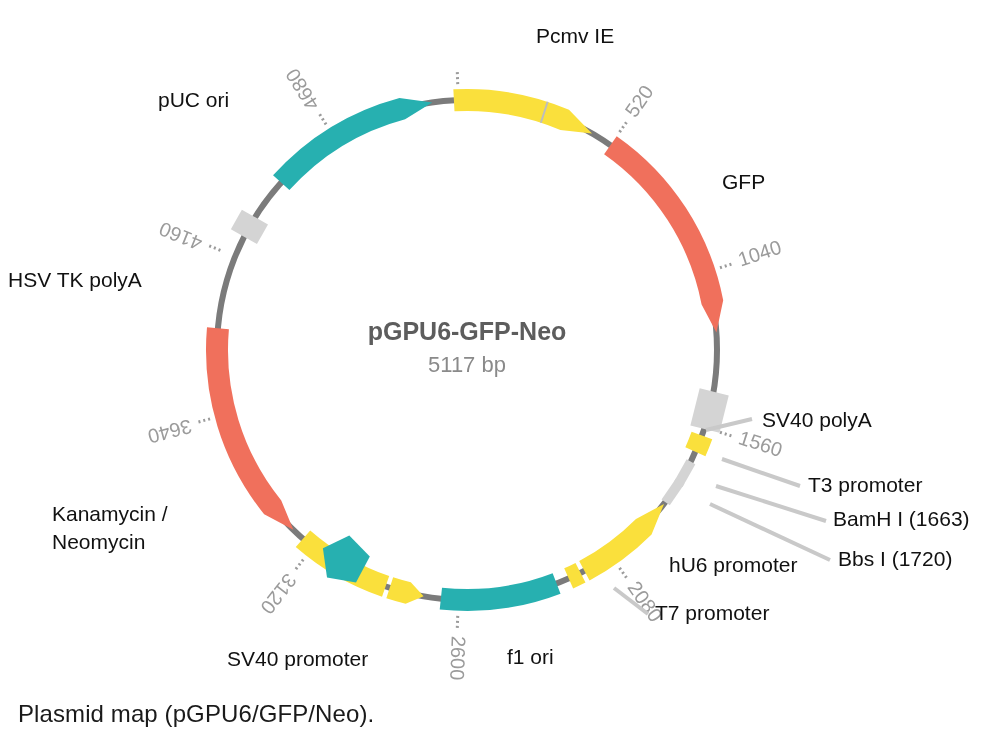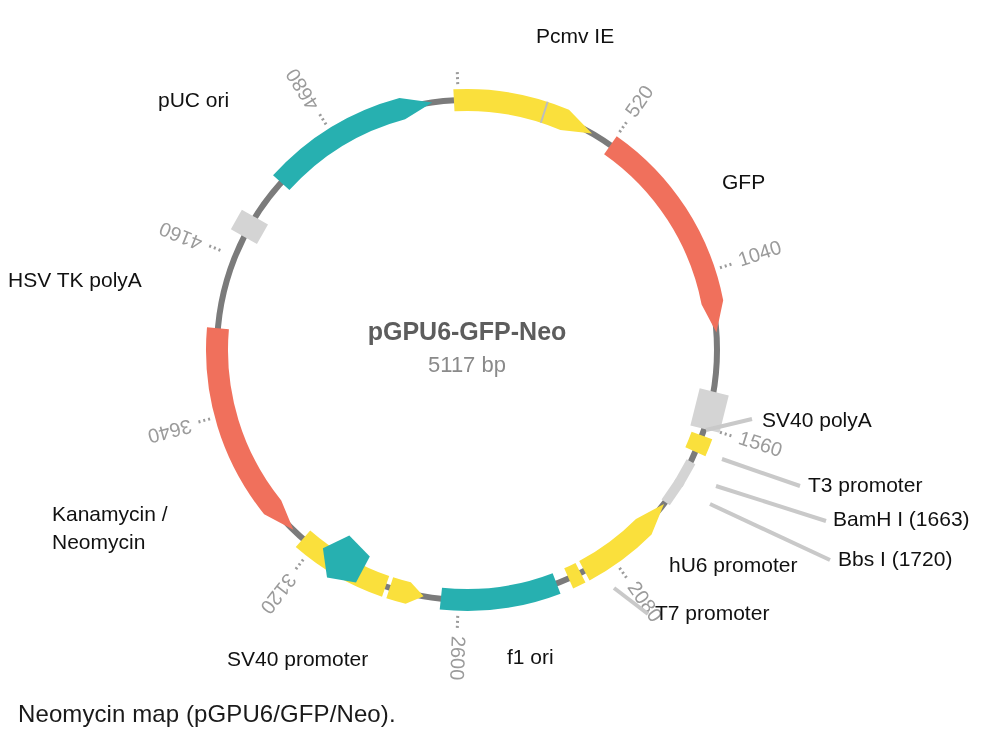--- a/index.html
+++ b/index.html
@@ -130,14 +130,14 @@
         <text x="507" y="664" text-anchor="start" class="feat-label">f1 ori</text>
         <text x="227" y="666" text-anchor="start" class="feat-label">SV40 promoter</text>
         <text x="52" y="521" text-anchor="start" class="feat-label">Kanamycin /</text>
         <text x="52" y="549" text-anchor="start" class="feat-label">Neomycin</text>
         <text x="8" y="287" text-anchor="start" class="feat-label">HSV TK polyA</text>
         <text x="158" y="107" text-anchor="start" class="feat-label">pUC ori</text>
       </g>
     <text id="title-text" class="plasmid-name" x="467" y="340" text-anchor="middle">pGPU6-GFP-Neo</text>
     <text id="size-text" class="plasmid-size" x="467" y="372" text-anchor="middle">5117 bp</text>
   </svg>
-  <div class="caption">Neomycin map (pGPU6/GFP/Neo).</div>
+  <div class="caption">Plasmid map (pGPU6/GFP/Neo).</div>
 </div>
 
 </body></html>

